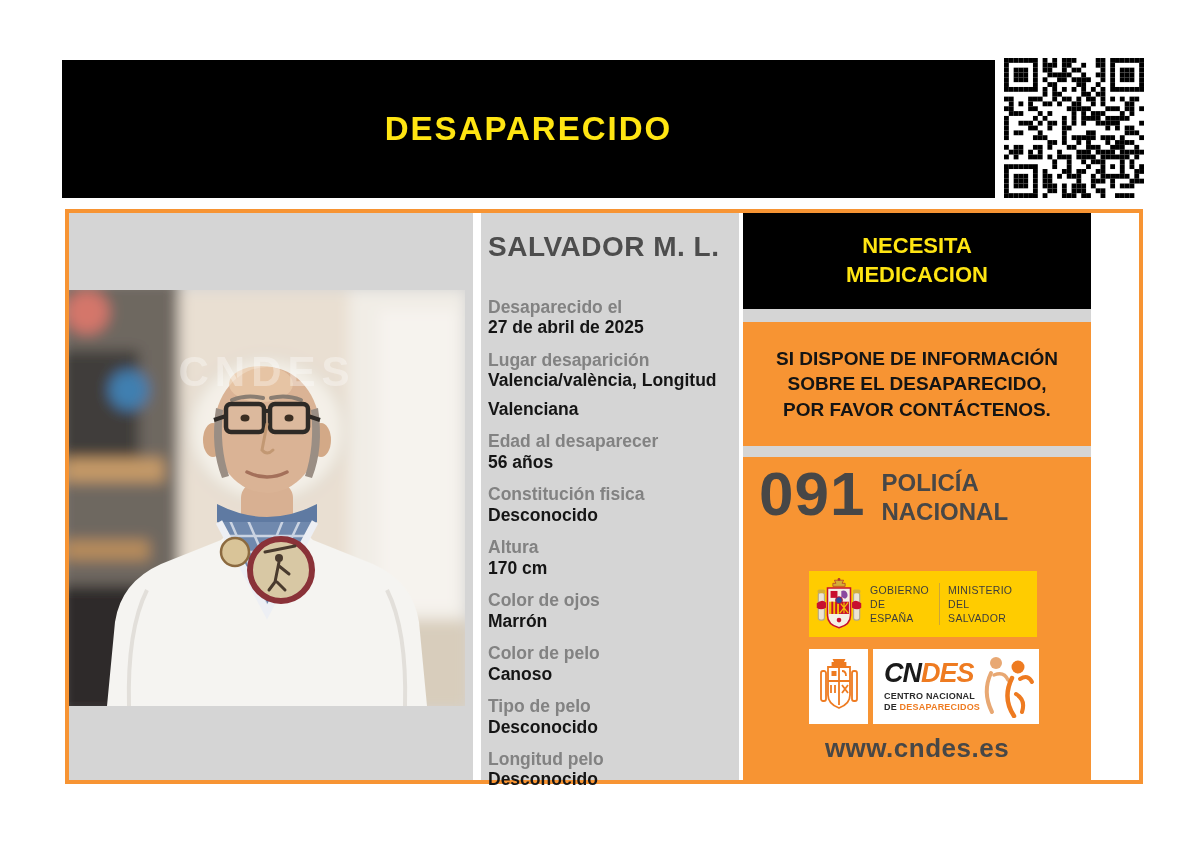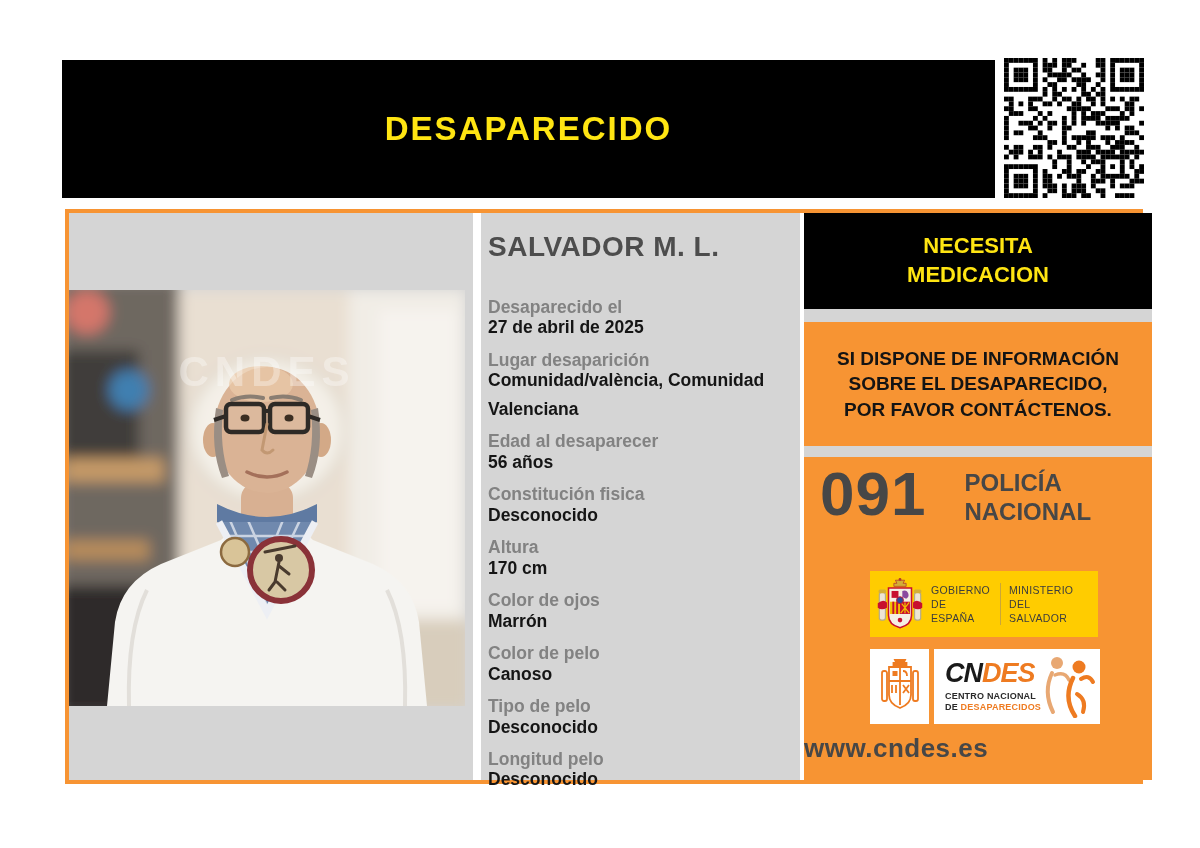--- a/index.html
+++ b/index.html
@@ -13,62 +13,62 @@
 
   .qr{position:absolute;left:1004px;top:58px;width:140px;height:140px;background:#fff;}
 
   
   .content{position:absolute;left:65px;top:209px;width:1078px;height:575px;
            box-sizing:border-box;border:4px solid var(--orange);background:#fff;display:flex;}
 
   .photo-panel{width:404px;background:var(--panel_gray);position:relative;margin-right:8px;flex:none;}
   .photo-svg{position:absolute;left:0;top:77px;width:396px;height:416px;display:block;}
 
-  .details-panel{width:319px;background:var(--panel_gray);margin-right:4px;flex:none;
+  .details-panel{width:258px;background:var(--panel_gray);margin-right:4px;flex:none;
                  box-sizing:border-box;padding:10px 4px 0 7px;}
   .person-name{font-size:28px;font-weight:bold;color:var(--heading_gray);margin:8px 0 34px 0;letter-spacing:.5px;}
   .field{margin-bottom:12px;font-size:17.5px;line-height:1.17;}
   .field .lbl{display:block;color:var(--label_gray);font-weight:bold;}
   .field .val{display:block;color:var(--value_dark);font-weight:bold;}
   .field .val2{margin-top:8px;}
 
   .right-col{width:348px;background:var(--panel_gray);flex:none;display:flex;flex-direction:column;}
   .black-box{height:96px;background:#000;display:flex;align-items:center;justify-content:center;text-align:center;flex:none;}
   .black-box .alert-text{color:var(--banner_yellow);font-size:22px;font-weight:bold;line-height:1.3;
                          display:block;width:220px;}
   .gap-a{height:13px;flex:none;}
   .orange-box1{height:124px;background:var(--orange);display:flex;align-items:center;justify-content:center;
                text-align:center;flex:none;}
   .orange-box1 .contact-text{font-size:19px;font-weight:bold;color:#141414;line-height:1.32;width:300px;display:block;}
   .gap-b{height:11px;flex:none;}
   .orange-box2{flex:1;background:var(--orange);position:relative;}
 
   .police-row{position:absolute;left:16px;top:6px;display:flex;align-items:flex-start;gap:12px;}
   .police-phone{font-size:62px;font-weight:bold;color:var(--police_gray);line-height:1;letter-spacing:1px;}
-  .police-name{margin-left:26px;margin-top:5px;font-size:24px;font-weight:bold;color:var(--police_gray);line-height:1.22;}
+  .police-name{margin-left:4px;margin-top:5px;font-size:24px;font-weight:bold;color:var(--police_gray);line-height:1.22;}
   .police-name span{display:block;}
 
   .gov-logo{position:absolute;left:66px;top:114px;width:228px;height:66px;background:var(--gov_yellow);
             display:flex;align-items:center;}
   .gov-arms{width:46px;height:56px;margin-left:7px;flex:none;}
   .gov-text{font-size:10.5px;color:#3d3d3d;line-height:1.35;padding:0 8px;letter-spacing:.3px;}
   .gov-text span{display:block;}
   .gov-text.second{border-left:1px solid #caa63a;}
 
   .cndes-logo{position:absolute;left:66px;top:192px;width:230px;height:75px;display:flex;}
   .cndes-arms-box{width:59px;background:#fff;margin-right:5px;flex:none;display:flex;align-items:center;justify-content:center;}
   .cndes-arms{width:40px;height:60px;}
   .cndes-box{flex:1;background:#fff;position:relative;padding:11px 0 0 11px;box-sizing:border-box;}
   .cndes-name{font-size:27px;font-weight:bold;font-style:italic;letter-spacing:-1px;color:#1a1a1a;line-height:1;}
   .cndes-name .org{color:var(--cndes_orange);}
   .cndes-sub{font-size:9px;font-weight:bold;color:#2a2a2a;line-height:1.25;margin-top:4px;letter-spacing:.2px;}
   .cndes-sub .org{color:var(--cndes_orange);}
   .cndes-figures{position:absolute;right:3px;top:5px;width:58px;height:64px;}
 
-  .website{position:absolute;left:0;right:0;bottom:16px;
+  .website{position:absolute;left:0;right:0;bottom:16px;text-align:center;
            font-size:26px;font-weight:bold;color:var(--police_gray);letter-spacing:.5px;}
 </style>
 </head>
 <body>
 
 <div class="page">
 
   <div class="banner">
     <span class="banner-text">DESAPARECIDO</span>
   </div>
@@ -581,21 +581,21 @@
 
     <div class="details-panel">
       <div class="person-name">SALVADOR M. L.</div>
 
       <div class="field">
         <span class="lbl">Desaparecido el</span>
         <span class="val">27 de abril de 2025</span>
       </div>
       <div class="field">
         <span class="lbl">Lugar desaparición</span>
-        <span class="val">Comunidad/valència, Comunidad</span>
+        <span class="val">Valencia/valència, Longitud</span>
         <span class="val val2">Valenciana</span>
       </div>
       <div class="field">
         <span class="lbl">Edad al desaparecer</span>
         <span class="val">56 años</span>
       </div>
       <div class="field">
         <span class="lbl">Constitución fisica</span>
         <span class="val">Desconocido</span>
       </div>

